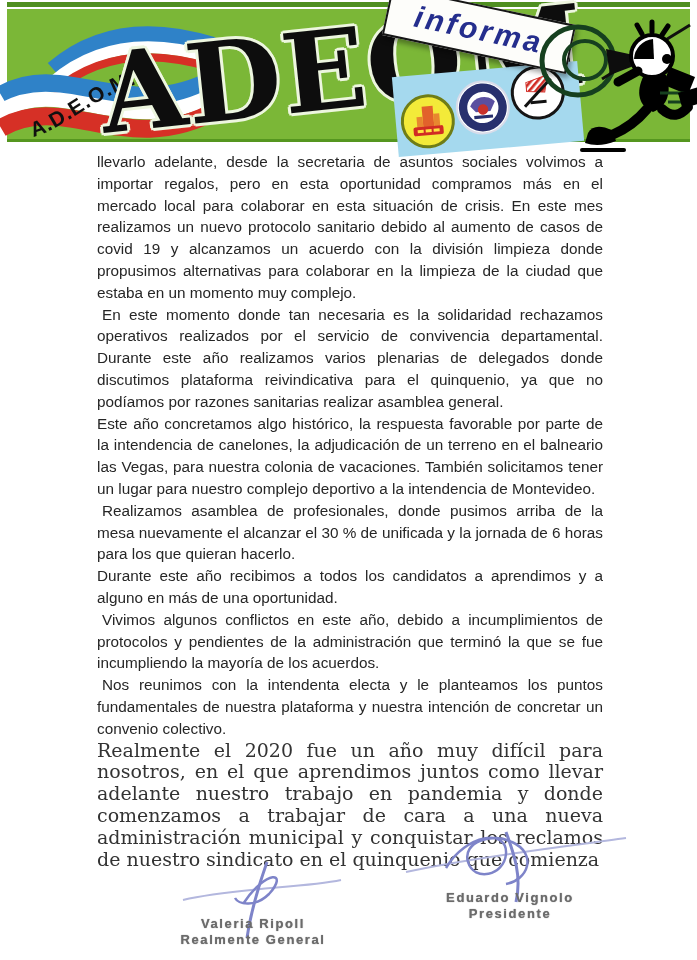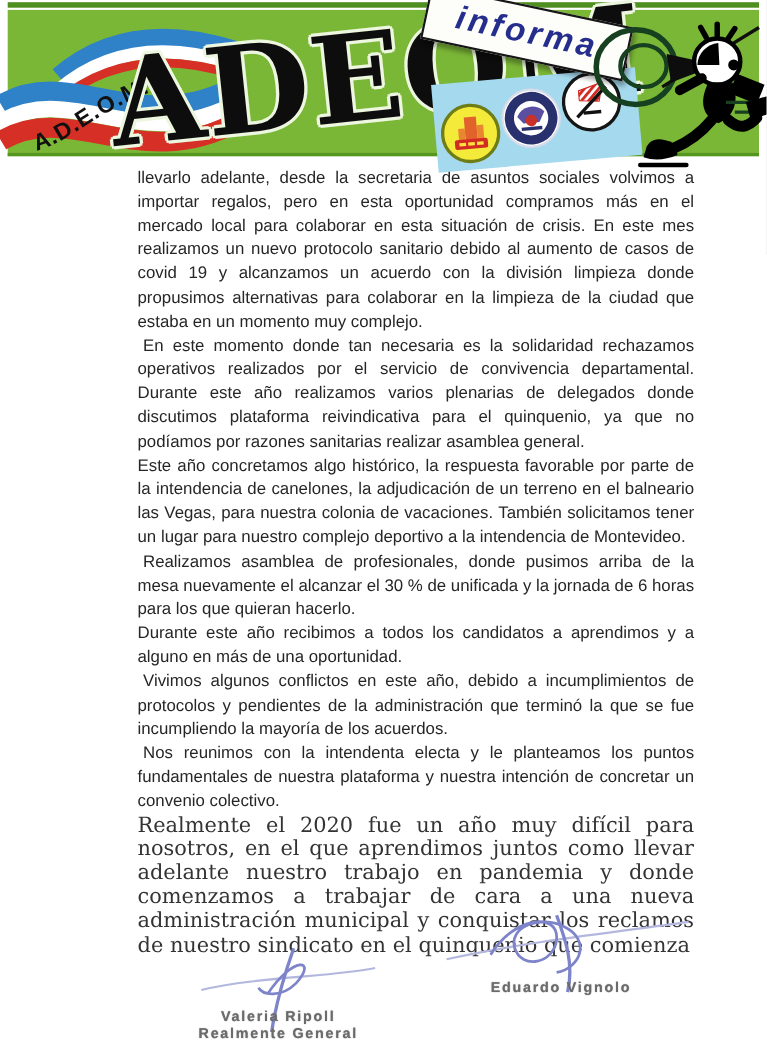--- a/index.html
+++ b/index.html
@@ -31,21 +31,21 @@
   .badge{position:absolute;border-radius:50%;width:54px;height:54px;box-sizing:border-box;
          display:flex;align-items:center;justify-content:center;overflow:hidden;}
   .badge svg{width:100%;height:100%;}
   .badge-yellow{left:5px;top:20px;background:#f3ea39;border:3px solid #6f7d16;}
   .badge-navy{left:61px;top:11px;background:#ffffff;border:2px solid #d8dcea;}
   .badge-pit{left:117px;top:1px;background:#ffffff;border:3px solid #151515;}
   .runner-svg{position:absolute;left:533px;top:0px;width:160px;height:152px;overflow:visible;z-index:6;}
   
   .letter-body{
     position:absolute;left:97px;top:151px;width:506px;text-align:justify;
-    font-size:15.3px;line-height:21.8px;color:#262626;margin-left:28px;
+    font-size:15.3px;line-height:21.8px;color:#262626;
   }
   .letter-body p{margin:0;}
   .letter-body p.ind{text-indent:5px;}
   .letter-body p.serif{font-family:"DejaVu Serif",serif;font-size:19px;color:#333333;}
   
   .sig{position:absolute;text-align:center;}
   .sig-left{left:126px;top:860px;width:254px;}
   .sig-right{left:372px;top:826px;width:276px;}
   .sig svg{display:block;margin:0 auto;overflow:visible;}
   .sig-name,.sig-title{
@@ -170,15 +170,16 @@
     <div class="sig-title">Realmente General</div>
   </div>
 
   <div class="sig sig-right">
     <svg width="256" height="64" viewBox="0 0 256 64">
       <path d="M24,46 C96,30 188,20 244,12" stroke="#b3b7de" stroke-width="2" fill="none"></path>
       <path d="M64,42 C84,8 126,2 124,28 C122,50 92,56 86,36 C80,16 110,6 130,16 C156,28 146,54 124,58" stroke="#7e84c9" stroke-width="2.5" fill="none"></path>
       <path d="M124,6 C132,28 140,50 134,76" stroke="#7e84c9" stroke-width="3" fill="none"></path>
     </svg>
     <div class="sig-name">Eduardo Vignolo</div>
+    <div class="sig-title">Presidente</div>
   </div>
 
 </div>
 
 </body></html>

